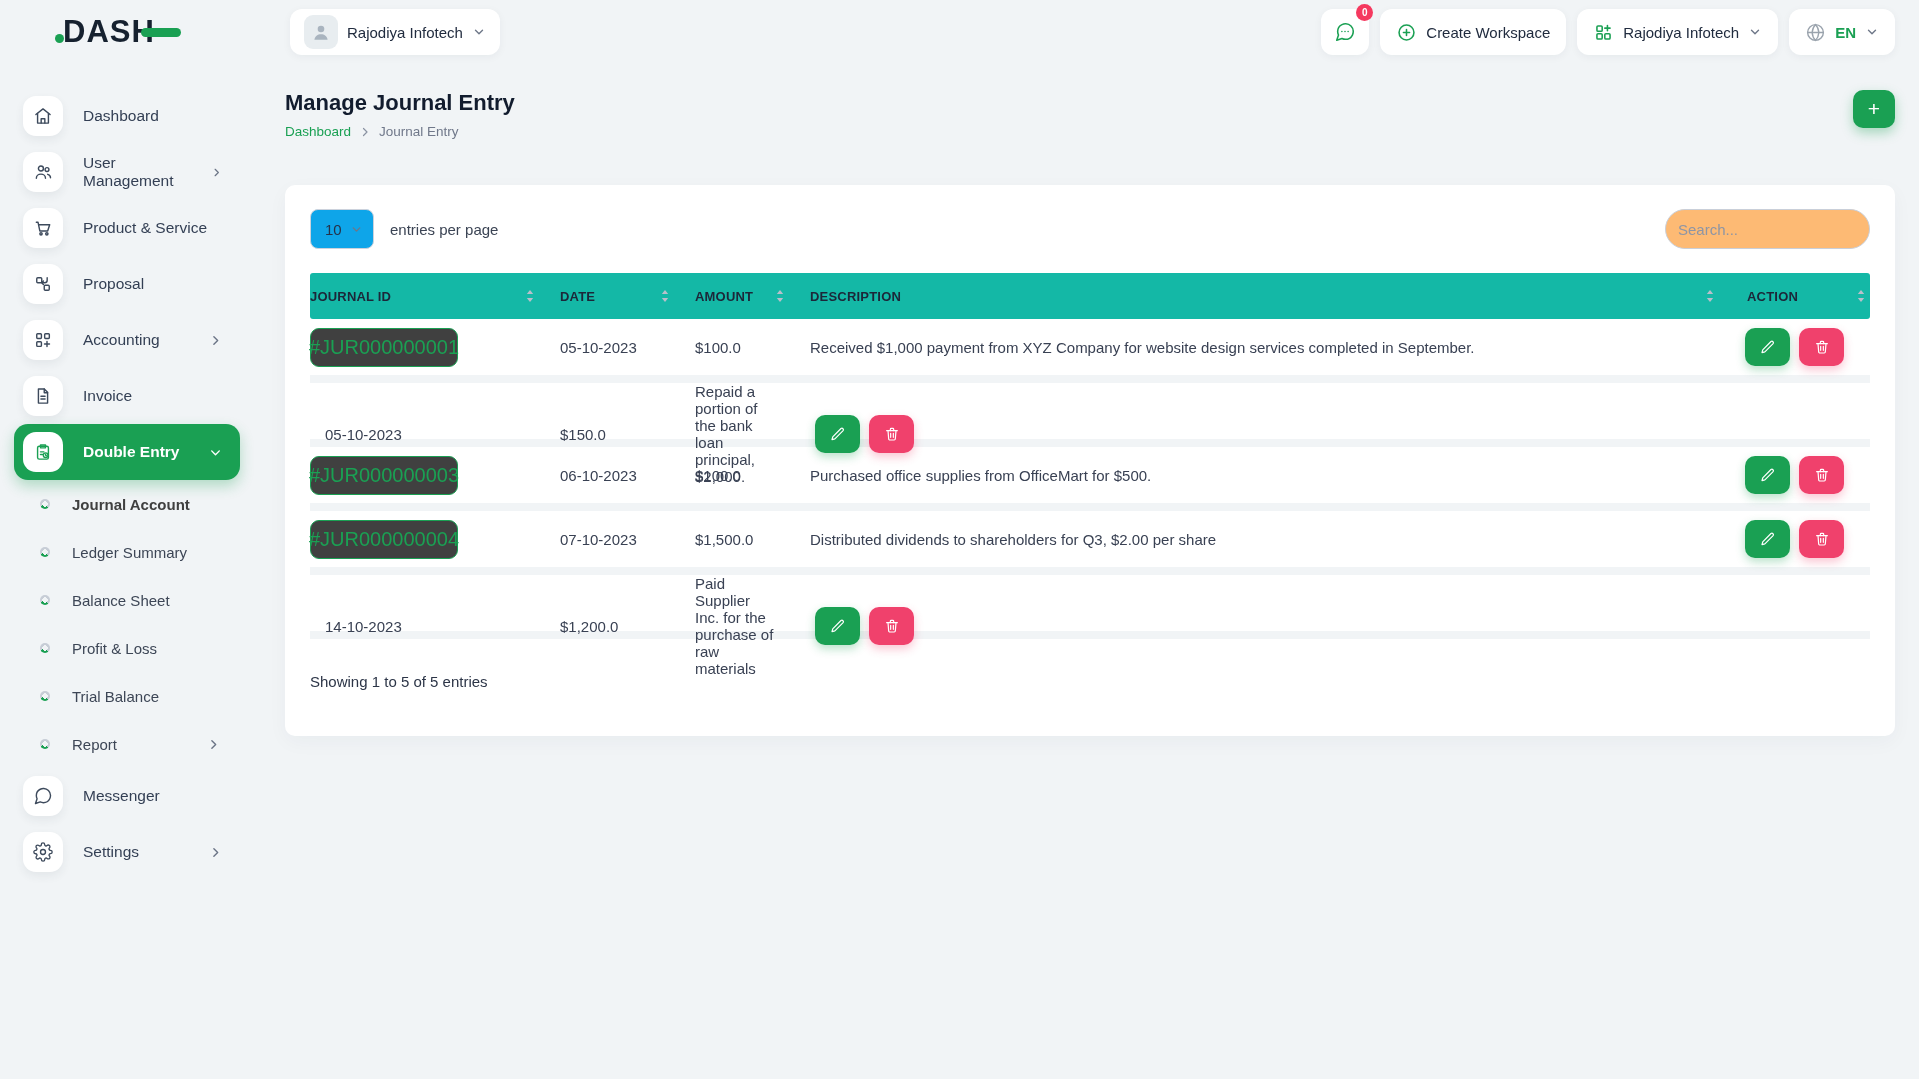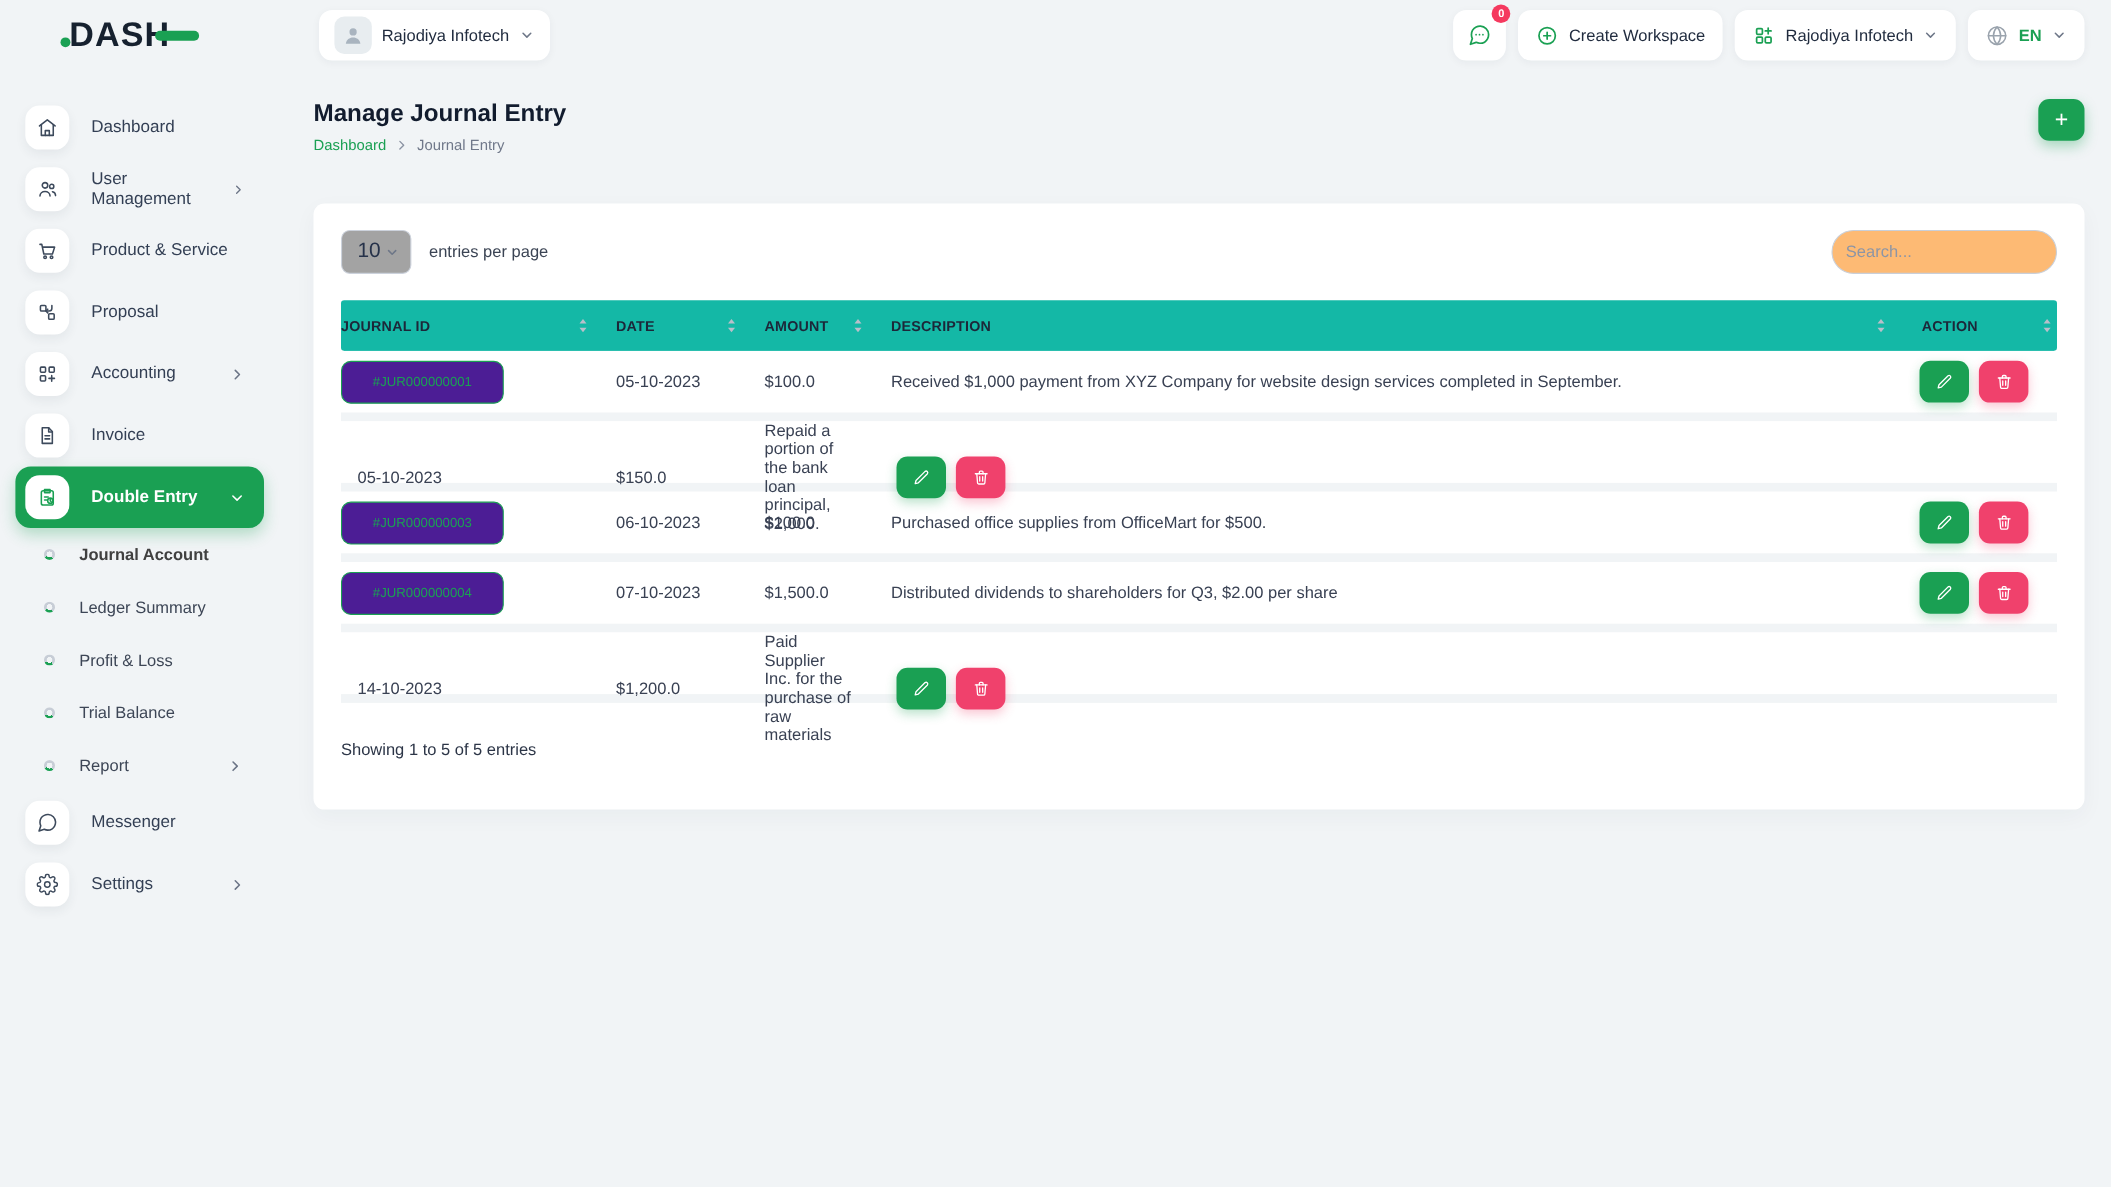--- a/index.html
+++ b/index.html
@@ -51,37 +51,37 @@
   .bc-link { color:#1aa053; cursor:pointer; }
   .bc-sep { color:#8a92a2; }
   .bc-current { color:#70788a; }
   .add-btn { width:42px; height:38px; border:none; border-radius:10px; background:#1aa053; color:#fff; font-size:21px;
              font-weight:500; cursor:pointer; box-shadow:0 5px 12px rgba(26,160,83,.35); display:flex; align-items:center; justify-content:center; }
 
   .card { background:#fff; border-radius:10px; margin-top:46px; padding:24px 25px 46px; box-shadow:0 6px 20px rgba(30,40,70,.04); }
   .controls { display:flex; align-items:center; justify-content:space-between; }
   .controls-left { display:flex; align-items:center; gap:16px; }
   .select-box { display:flex; align-items:center; justify-content:space-between; width:64px; height:40px; padding:0 10px 0 14px;
-                border:1px solid #ccd2dc; border-radius:8px; font-size:19px; color:#26324a; cursor:pointer; background:#a3a3a3; }
+                border:1px solid #ccd2dc; border-radius:8px; font-size:15px; color:#26324a; cursor:pointer; background:#0ea5e9; }
   .entries-label { font-size:15px; color:#3b4454; }
   .search-input { width:205px; height:40px; border:1px solid #c9cfd9; border-radius:20px; padding:0 12px; font-size:15px;
                   color:#26324a; outline:none; font-family:"Liberation Sans", sans-serif; background:#fdba74; }
   .search-input::placeholder { color:#8d95a5; }
 
   .table { margin-top:24px; }
   .thead, .trow { display:grid; grid-template-columns:235px 135px 115px 1fr 145px; align-items:center; }
   .thead { background:#14b8a6; height:46px; border-radius:3px; }
   .th { display:flex; align-items:center; justify-content:space-between; font-size:13px; font-weight:700;
         letter-spacing:.2px; color:#1c2739; text-transform:uppercase; padding-right:10px; cursor:pointer; }
   .th.pad, .td.pad { padding-left:15px; }
   .th.action-col { padding-left:22px; padding-right:4px; }
   .sort { flex:0 0 auto; display:flex; }
   .trow { height:64px; border-bottom:8px solid #f1f4f6; background:#fff; }
   .id-pill { display:inline-flex; align-items:center; justify-content:center; width:148px; height:39px;
-             border:1px solid #1aa053; border-radius:9px; color:#1aa053; font-size:12px; cursor:pointer; background:#4c1d95; }
+             border:1px solid #1aa053; border-radius:9px; color:#1aa053; font-size:20px; cursor:pointer; background:#404040; }
   .td { font-size:15px; color:#394153; }
   .td.desc { padding-right:20px; }
   .actions { display:flex; gap:9px; padding-left:20px; }
   .act-btn { width:45px; height:38px; border:none; border-radius:10px; display:flex; align-items:center; justify-content:center;
              color:#fff; cursor:pointer; }
   .act-edit { background:#1aa053; box-shadow:0 4px 10px rgba(26,160,83,.3); }
   .act-del  { background:#f0416c; box-shadow:0 4px 10px rgba(240,65,108,.3); }
   .tfoot { margin-top:34px; font-size:15px; color:#2c3547; }
 </style>
 </head>
@@ -247,20 +247,24 @@
   <div class="sub-item active">
     <span class="bullet"></span>
     <span class="sub-label">Journal Account</span>
   </div>
   <div class="sub-item">
     <span class="bullet"></span>
     <span class="sub-label">Ledger Summary</span>
   </div>
   <div class="sub-item">
     <span class="bullet"></span>
+    <span class="sub-label">Balance Sheet</span>
+  </div>
+  <div class="sub-item">
+    <span class="bullet"></span>
     <span class="sub-label">Profit &amp; Loss</span>
   </div>
   <div class="sub-item">
     <span class="bullet"></span>
     <span class="sub-label">Trial Balance</span>
   </div>
   <div class="sub-item">
     <span class="bullet"></span>
     <span class="sub-label">Report</span>
     <svg class="sub-chev" width="13" height="13" viewBox="0 0 24 24" fill="none" stroke="currentColor" stroke-width="2.6" stroke-linecap="round" stroke-linejoin="round">

